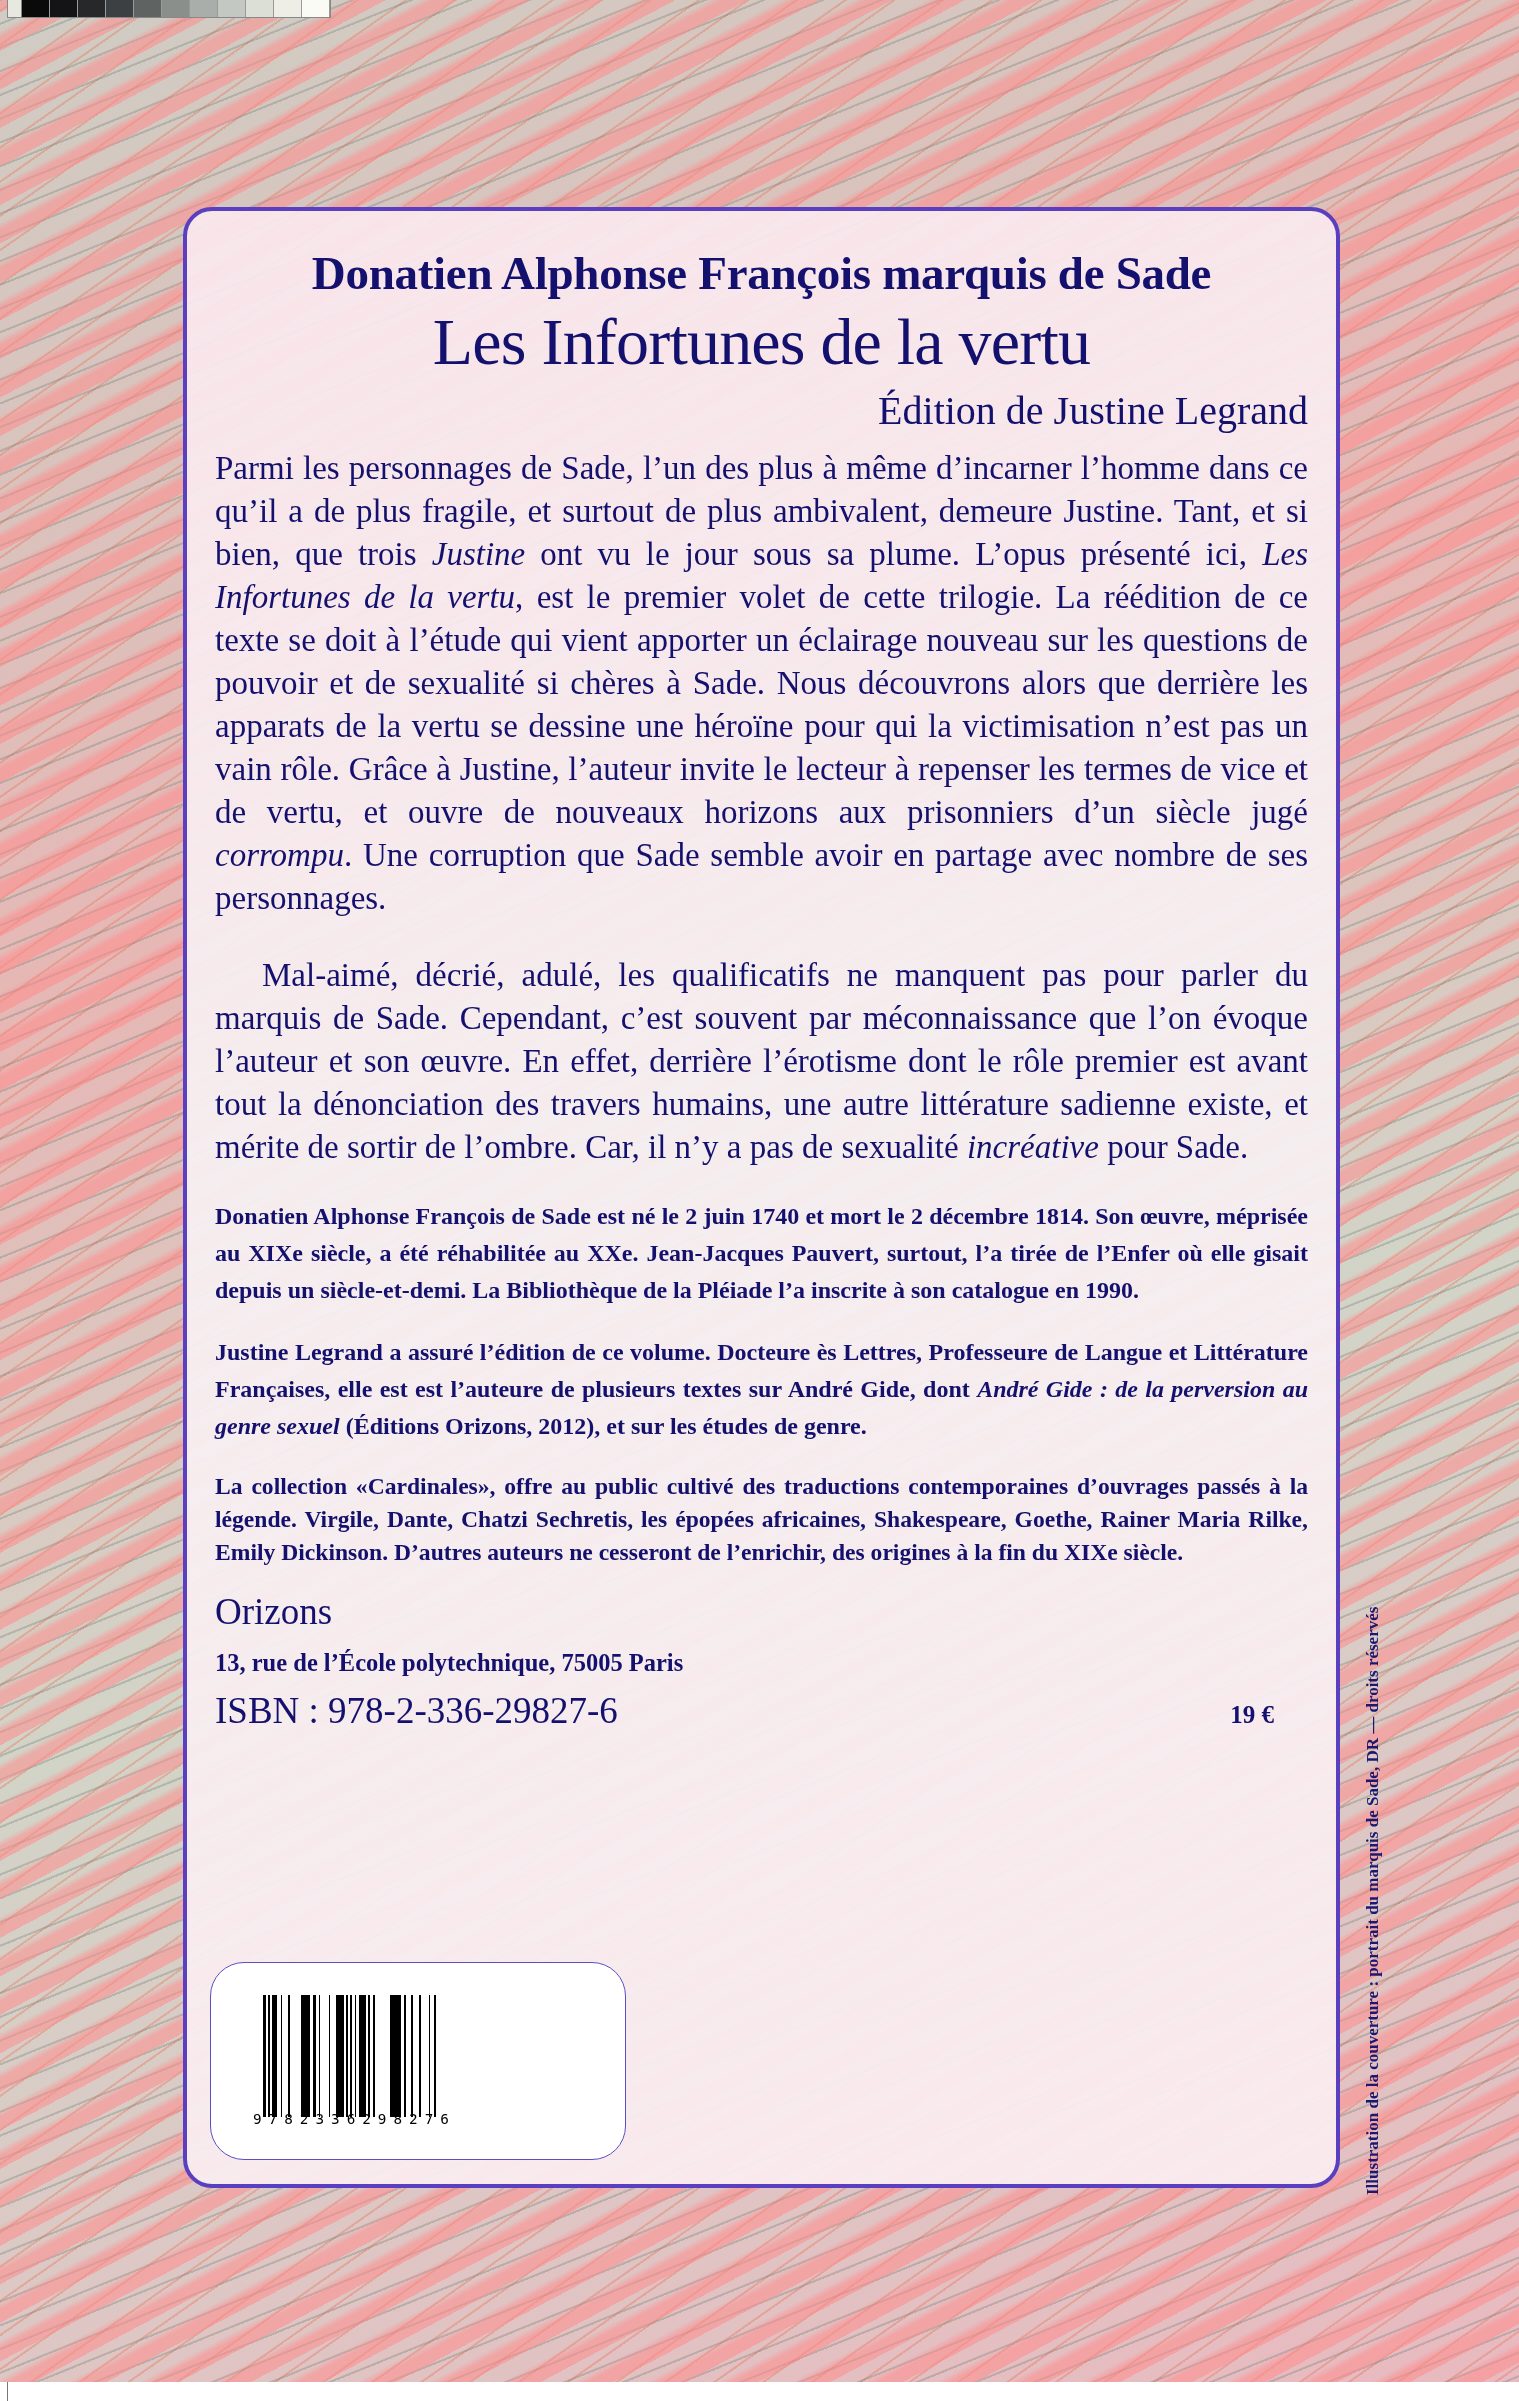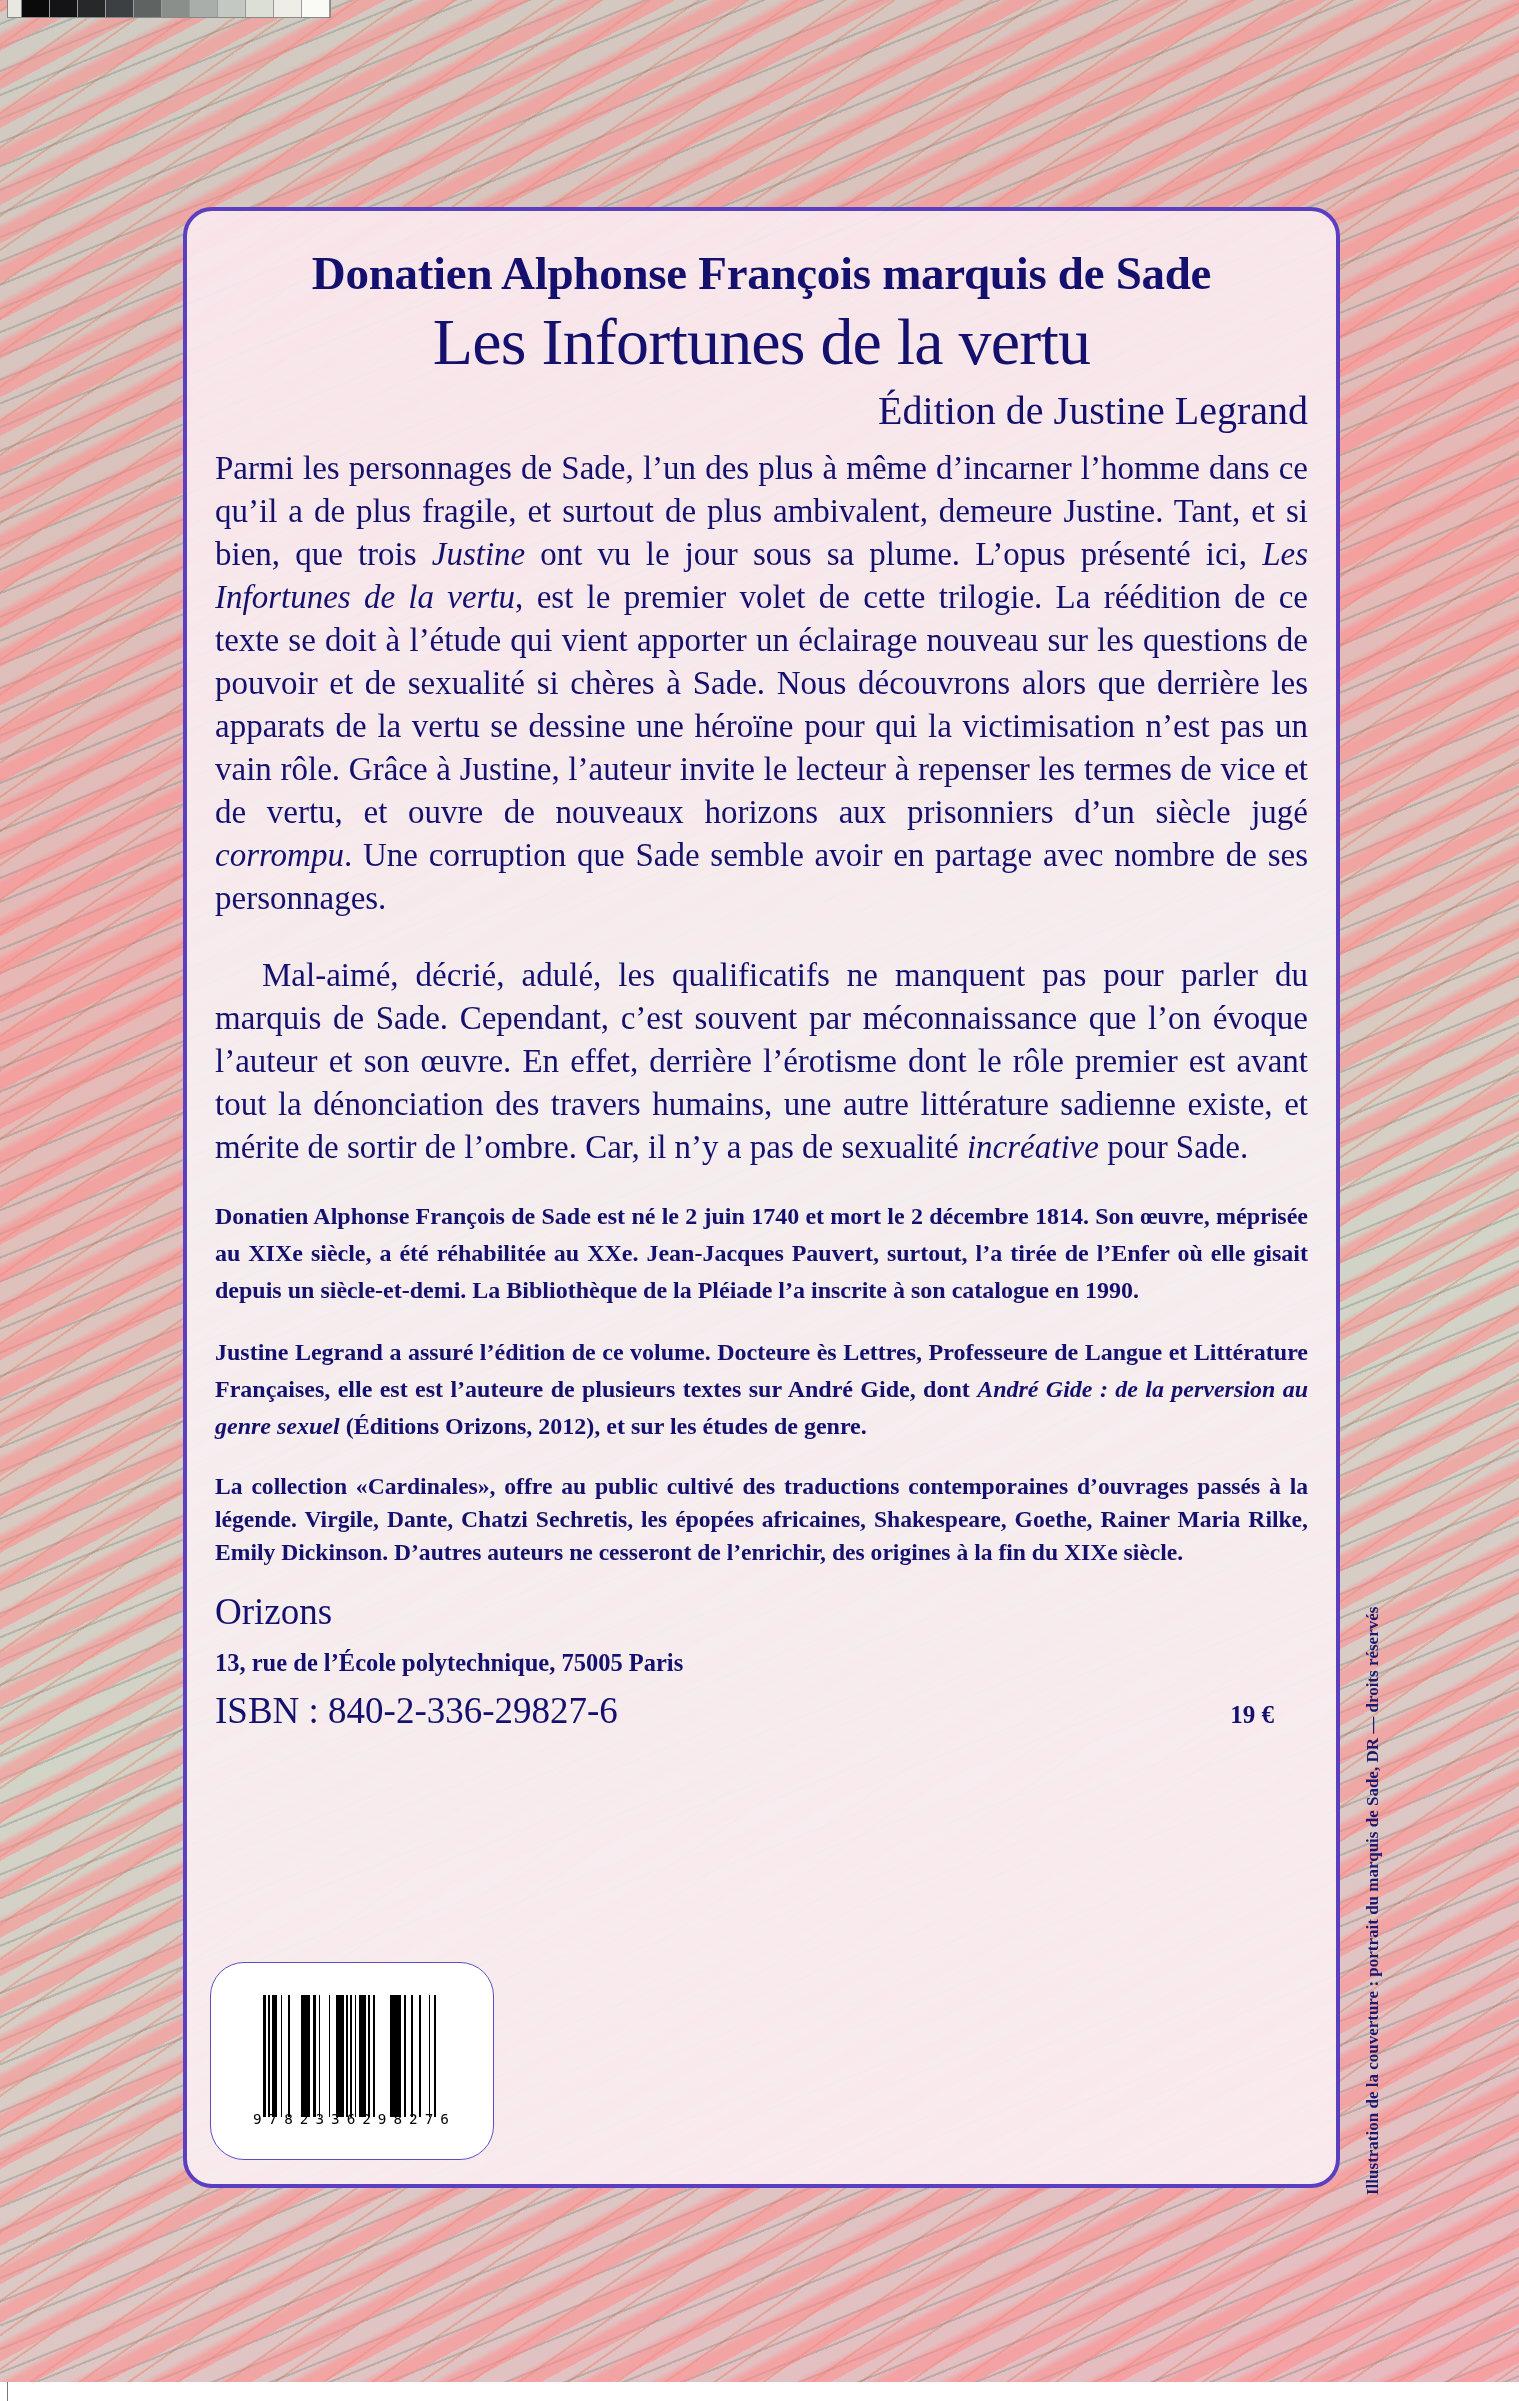--- a/index.html
+++ b/index.html
@@ -60,21 +60,21 @@
   .publisher { margin-top: 18.6px; font-size: 37px; line-height: 47px; }
   .address, .credit-line { font-size: 24.5px; line-height: 35px; font-weight: bold; }
   .address { margin-top: 10px; }
   .isbn-row {
     display: flex; justify-content: space-between; align-items: baseline; margin-top: 6.7px;
   }
   .isbn { font-size: 37px; line-height: 47px; }
   .price { font-size: 25px; font-weight: bold; margin-right: 34px; }
 
   .barcode-box {
-    position: absolute; left: 23px; top: 1751px; width: 284px; height: 198px;
+    position: absolute; left: 23px; top: 1751px; width: 416px; height: 198px;
     background: #ffffff; border: 1.7px solid #5b4fc4; border-radius: 34px; box-sizing: border-box;
   }
   .barcode {
     position: absolute; left: 52px; top: 32px; width: 246px; height: 126px;
     display: flex; align-items: flex-start;
   }
   .barcode span { display: block; background: #000; height: 122px; }
   .barcode-digits {
     position: absolute; left: 42px; top: 148px; width: 270px;
     font-family: "DejaVu Sans Mono", monospace; font-size: 14.3px; letter-spacing: 7px; color: #000;
@@ -117,21 +117,21 @@
     </div>
 
     <div class="bio">Donatien Alphonse François de Sade est né le 2 juin 1740 et mort le 2 décembre 1814. Son œuvre, méprisée au XIXe siècle, a été réhabilitée au XXe. Jean-Jacques Pauvert, surtout, l’a tirée de l’Enfer où elle gisait depuis un siècle-et-demi. La Bibliothèque de la Pléiade l’a inscrite à son catalogue en 1990.</div>
     <div class="bio"><span>Justine Legrand a assuré l’édition de ce volume. Docteure ès Lettres, Professeure de Langue et Littérature Françaises, elle est est l’auteure de plusieurs textes sur André Gide, dont </span><em>André Gide : de la perversion au genre sexuel</em><span> (Éditions Orizons, 2012), et sur les études de genre.</span></div>
 
     <div class="collection">La collection «Cardinales», offre au public cultivé des traductions contemporaines d’ouvrages passés à la légende. Virgile, Dante, Chatzi Sechretis, les épopées africaines, Shakespeare, Goethe, Rainer Maria Rilke, Emily Dickinson. D’autres auteurs ne cesseront de l’enrichir, des origines à la fin du XIXe siècle.</div>
 
     <div class="publisher">Orizons</div>
     <div class="address">13, rue de l’École polytechnique, 75005 Paris</div>
     <div class="isbn-row">
-      <span class="isbn">ISBN : 840-2-336-29827-6</span>
+      <span class="isbn">ISBN : 978-2-336-29827-6</span>
       <span class="price">19 €</span>
     </div>
   </div>
 
   <div class="barcode-box">
     <div class="barcode">
       <span style="width:2.5px;margin-right:2.5px"></span>
         <span style="width:1.7px;margin-right:2.5px"></span>
         <span style="width:5px;margin-right:3.4px"></span>
         <span style="width:1.7px;margin-right:5.9px"></span>

